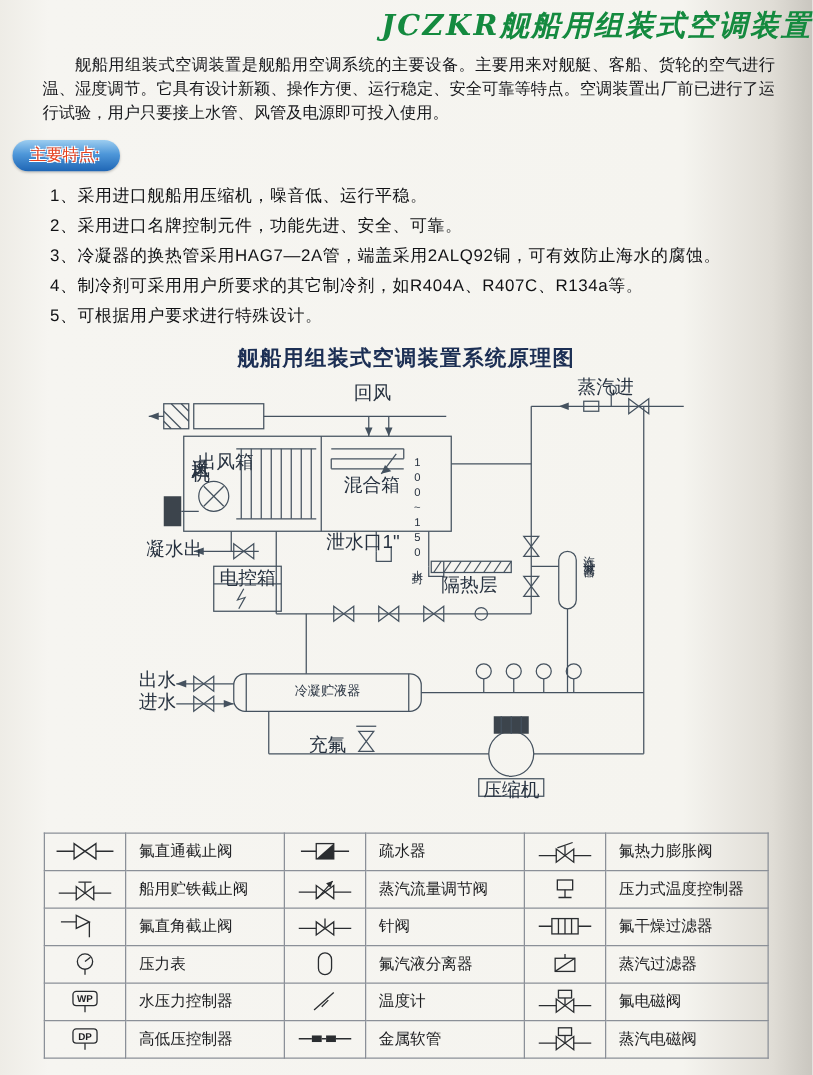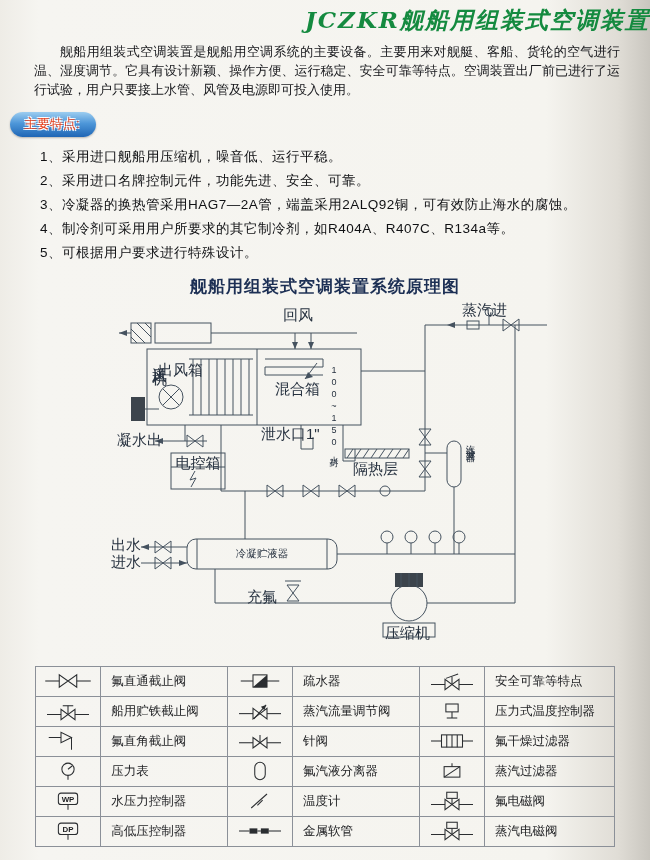--- a/index.html
+++ b/index.html
@@ -257,21 +257,21 @@
     <div class="dlabel vtx" style="left:233px;top:64px;height:92px;font-size:9px;">100~150水封</div>
     <div class="dlabel" style="left:22px;top:131px;">凝水出</div>
     <div class="dlabel" style="left:166px;top:125px;">泄水口1"</div>
     <div class="dlabel ctr" style="left:79px;top:154px;width:48px;">电控箱</div>
     <div class="dlabel" style="left:258px;top:160px;">隔热层</div>
     <div class="dlabel vtx" style="left:370px;top:136px;height:64px;font-size:9.5px;">汽液分离器</div>
     <div class="dlabel" style="left:16px;top:236px;">出水</div>
     <div class="dlabel" style="left:16px;top:253px;">进水</div>
     <div class="dlabel ctr" style="left:107px;top:247px;width:120px;font-size:10.5px;">冷凝贮液器</div>
     <div class="dlabel" style="left:152px;top:288px;">充氟</div>
-    <div class="dlabel ctr" style="left:290px;top:324px;width:28px;">压缩机</div>
+    <div class="dlabel ctr" style="left:290px;top:324px;width:48px;">压缩机</div>
   </div>
 
   <table class="legend-table">
     <tbody>
         <tr>
       <td class="sym-cell">
         <svg class="sym" viewBox="0 0 64 24">
           <line x1="6" y1="12" x2="22" y2="12"></line>
               <path d="M22,5 L22,19 L42,5 L42,19 Z"></path>
               <line x1="42" y1="12" x2="58" y2="12"></line>
@@ -289,21 +289,21 @@
       <td class="lbl-cell w">疏水器</td>
       <td class="sym-cell">
         <svg class="sym" viewBox="0 0 64 24">
           <line x1="8" y1="16" x2="24" y2="16"></line>
               <path d="M24,10 L24,22 L40,10 L40,22 Z"></path>
               <line x1="40" y1="16" x2="56" y2="16"></line>
               <line x1="32" y1="16" x2="32" y2="7"></line>
               <line x1="25" y1="9" x2="39" y2="4"></line>
         </svg>
       </td>
-      <td class="lbl-cell wl">安全可靠等特点</td>
+      <td class="lbl-cell wl">氟热力膨胀阀</td>
     </tr>
     <tr>
       <td class="sym-cell">
         <svg class="sym" viewBox="0 0 64 24">
           <line x1="8" y1="16" x2="24" y2="16"></line>
               <path d="M24,10 L24,22 L40,10 L40,22 Z"></path>
               <line x1="40" y1="16" x2="56" y2="16"></line>
               <line x1="32" y1="16" x2="32" y2="6"></line>
               <line x1="26" y1="6" x2="38" y2="6"></line>
         </svg>

